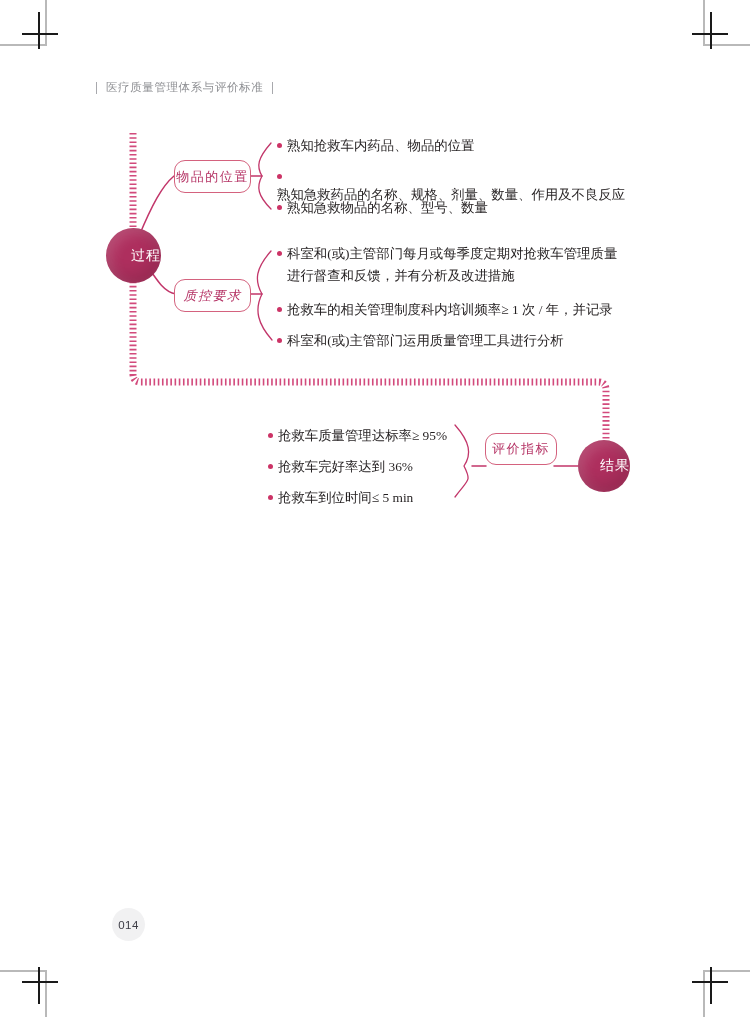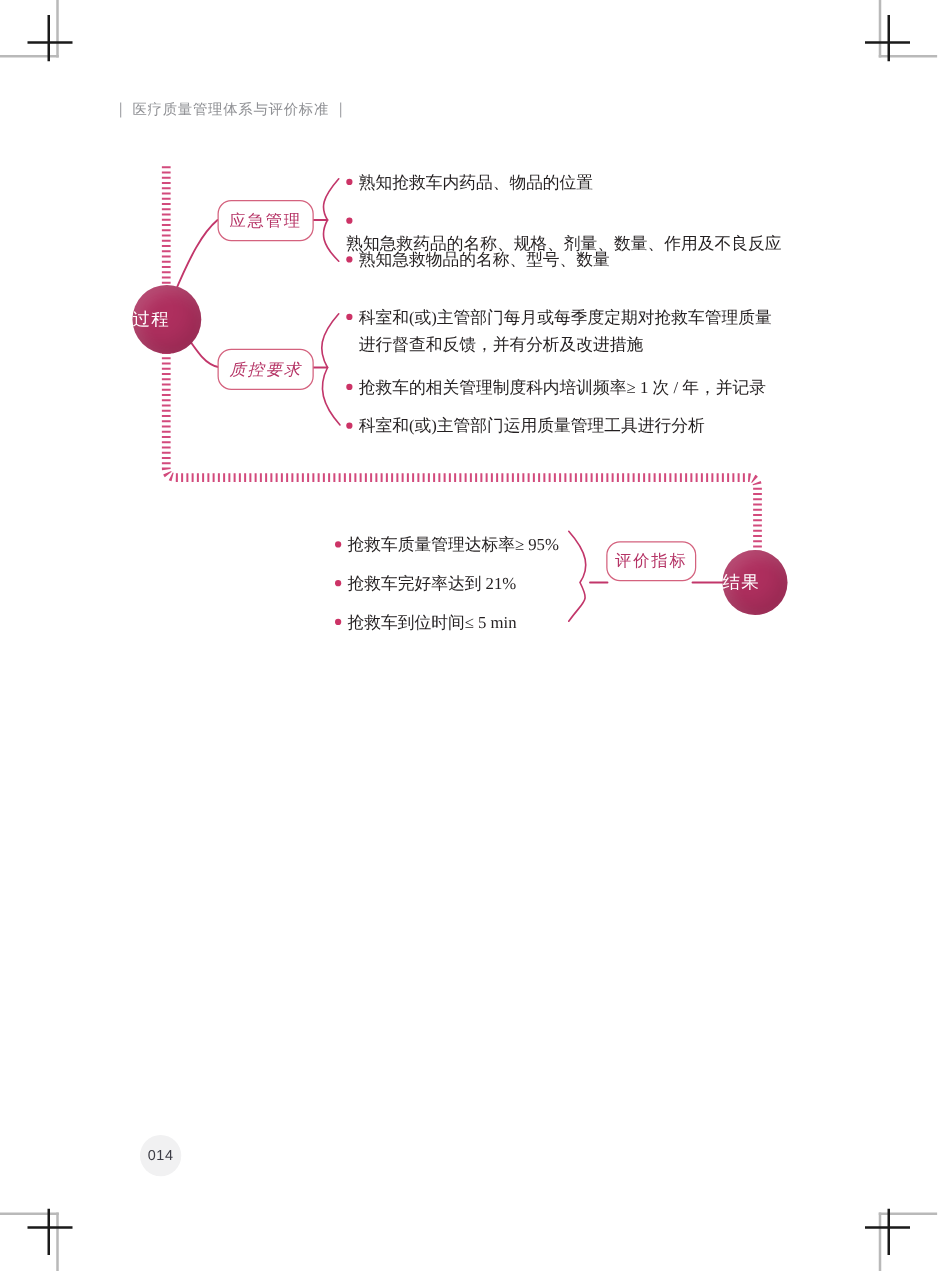--- a/index.html
+++ b/index.html
@@ -56,21 +56,21 @@
   }
 
   
   .circle-node {
     position: absolute;
     border-radius: 50%;
     background: #ae2f5e;
     color: #ffffff;
     display: flex;
     align-items: center;
-    justify-content: flex-start;
+    justify-content: flex-end;
     font-size: 14px;
     letter-spacing: 1px;
     font-family: "Liberation Sans", "DejaVu Sans", sans-serif;
     box-shadow: inset -6px -7px 16px rgba(0,0,0,0.13),
                 inset 5px 5px 13px rgba(255,255,255,0.16);
   }
 
   
   .box-node {
     position: absolute;
@@ -191,21 +191,21 @@
   </svg>
 
   <div class="circle-node" style="left:106px;top:228px;width:55px;height:55px;">
     <span>过程</span>
   </div>
   <div class="circle-node" style="left:578px;top:440px;width:52px;height:52px;">
     <span>结果</span>
   </div>
 
   <div class="box-node" style="left:174px;top:160px;width:75px;height:31px;">
-    <span>应急管理</span>
+    <span>物品的位置</span>
   </div>
   <div class="box-node" style="left:174px;top:279px;width:75px;height:31px;font-style:italic;">
     <span>质控要求</span>
   </div>
   <div class="box-node" style="left:485px;top:433px;width:70px;height:30px;">
     <span>评价指标</span>
   </div>
 
   <div class="leaf" style="left:277px;top:135px;width:340px;">
     <span class="dot"></span>
@@ -233,21 +233,21 @@
     <span class="dot"></span>
     <span class="txt">科室和(或)主管部门运用质量管理工具进行分析</span>
   </div>
 
   <div class="leaf" style="left:268px;top:425px;width:200px;">
     <span class="dot"></span>
     <span class="txt">抢救车质量管理达标率≥ 95%</span>
   </div>
   <div class="leaf" style="left:268px;top:456px;width:200px;">
     <span class="dot"></span>
-    <span class="txt">抢救车完好率达到 21%</span>
+    <span class="txt">抢救车完好率达到 36%</span>
   </div>
   <div class="leaf" style="left:268px;top:487px;width:200px;">
     <span class="dot"></span>
     <span class="txt">抢救车到位时间≤ 5 min</span>
   </div>
 
   <div class="folio">
     <span>014</span>
   </div>
 

